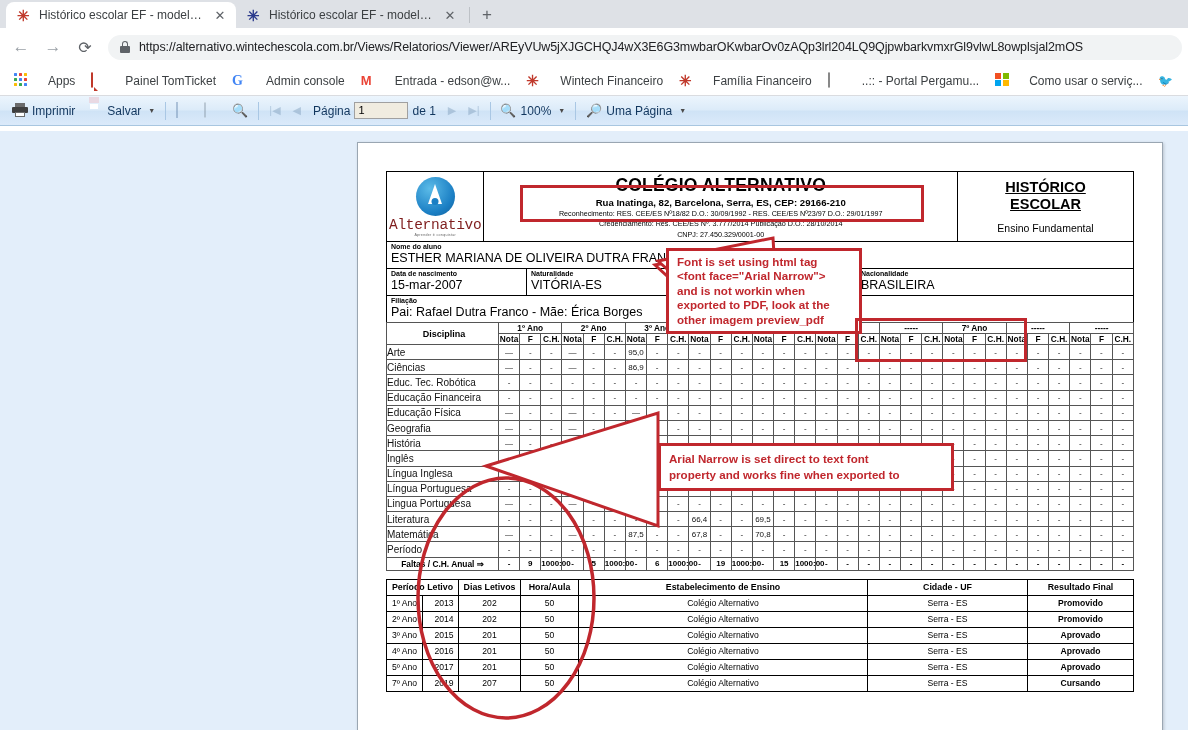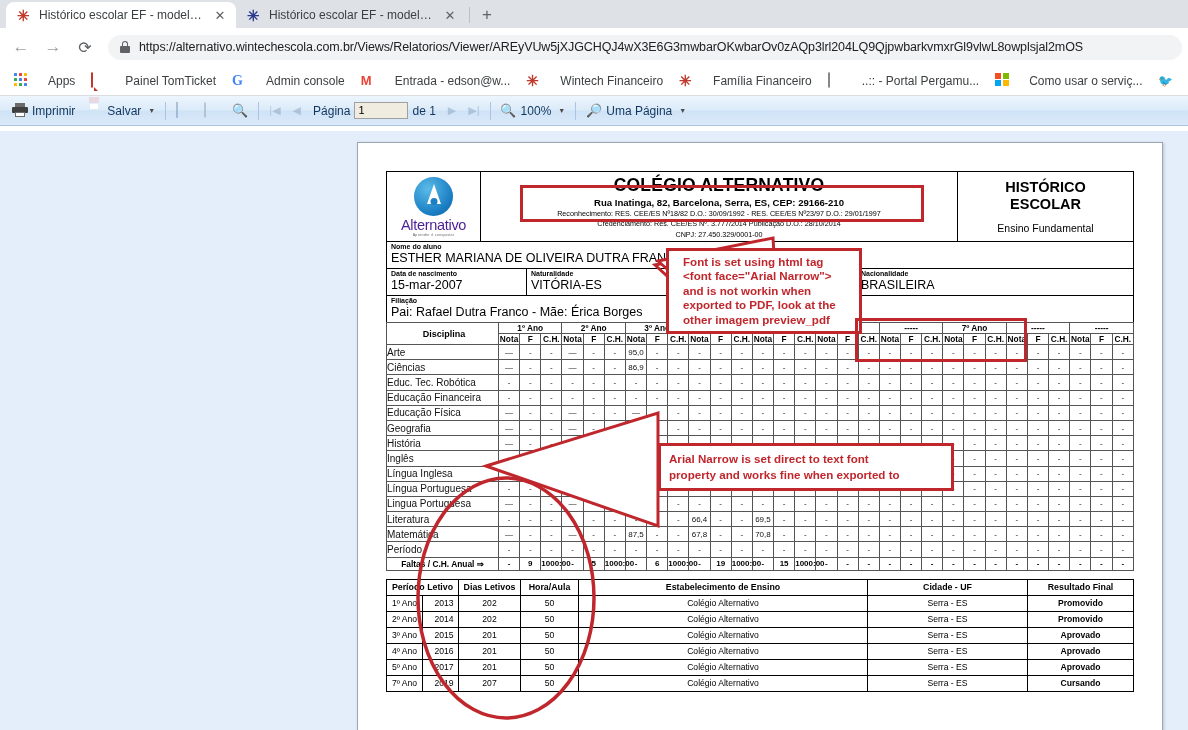--- a/index.html
+++ b/index.html
@@ -166,30 +166,30 @@
     content:""; position:absolute; left:50%; top:7px;
     transform:translateX(-50%);
     width:0; height:0;
     border-left:7px solid transparent; border-right:7px solid transparent;
     border-bottom:20px solid #fff;
   }
   .logo-circle:before {
     content:""; position:absolute; left:50%; top:21px; transform:translateX(-50%);
     width:7px; height:7px; border-radius:50%; background:#1b7fc4; z-index:2;
   }
-  .logo-word { font-size:14.5px; color:#4c1d95; letter-spacing:-0.3px; margin-top:1px; font-family:Liberation Sans, sans-serif; }
+  .logo-word { font-size:14.5px; color:#7f1d1d; letter-spacing:-0.3px; margin-top:1px; font-family:Liberation Mono, monospace; }
   .logo-small { font-size:3.6px; color:#666; letter-spacing:0.3px; }
 
   .center-cell { text-align:center; padding:3px 2px 2px; position:relative; }
   .school-name { font-size:17.5px; font-weight:bold; letter-spacing:0.2px; }
   .school-addr { font-size:9.6px; font-weight:bold; margin-top:1px; }
   .recog { font-size:7.2px; line-height:9.2px; margin-top:1px; }
 
   .right-cell { width:176px; text-align:center; padding:7px 3px; }
-  .hist-title { font-size:14.5px; font-weight:bold; line-height:17px; }
+  .hist-title { font-size:14.5px; font-weight:bold; line-height:17px;text-decoration:underline; }
   .hist-sub { font-size:10.5px; margin-top:9px; }
 
   
   table.stud { border-collapse:collapse; width:748px; margin-top:-1px; }
   table.stud td { border:1px solid #000; padding:1px 4px 2px; vertical-align:top; }
   .flabel { font-size:7px; font-weight:bold; display:block; line-height:8px; }
   .fval { font-size:12.5px; display:block; line-height:15px; }
 
   
   table.grades { border-collapse:collapse; width:748px; margin-top:-1px; table-layout:fixed; }
@@ -213,21 +213,21 @@
   .p-hora { width:58px; } .p-cid { width:160px; } .p-res { width:106px; font-weight:bold; }
 
   
   .ann { position:absolute; pointer-events:none; }
   .ann-box {
     border:3px solid #c0272d; background:transparent;
   }
   .ann-text {
     position:absolute; background:#fff; border:3px solid #c0272d;
     color:#c0272d; font-weight:bold; font-size:11.6px;
-    line-height:14.4px; padding:4px 14px;
+    line-height:14.4px; padding:4px 8px;
     font-family:"Liberation Sans", sans-serif;
   }
   .ann-text2 {
     position:absolute; background:#fff; border:3px solid #c0272d;
     color:#c0272d; font-weight:bold; font-size:11.6px;
     line-height:16px; padding:5px 8px;
     font-family:"Liberation Sans", sans-serif;
   }
   svg.annsvg { position:absolute; left:0; top:0; overflow:visible; }
 </style>

